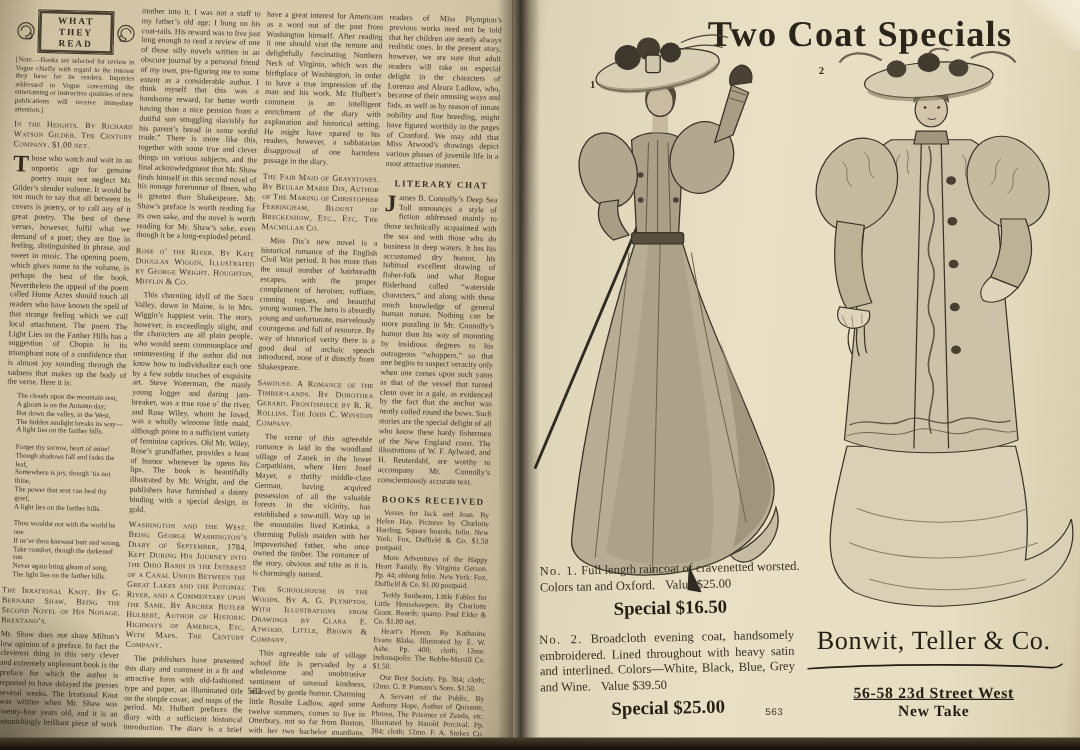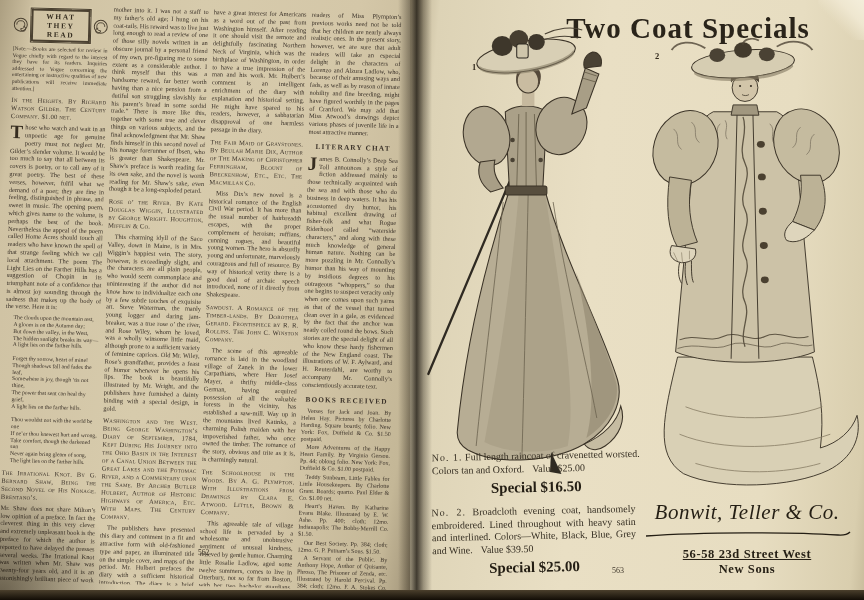--- a/index.html
+++ b/index.html
@@ -24,42 +24,42 @@
   .body-p{font-size:6.4px;line-height:7.8px;margin:0 0 2px 0;text-indent:7px;}
   .body-p.noindent{text-indent:0;}
   .rh{font-size:6.6px;line-height:8px;margin:5px 0 3px 0;font-variant:small-caps;letter-spacing:.2px;text-indent:0;}
   .note{font-size:5.6px;line-height:6.6px;margin:3px 0 4px 0;text-indent:0;}
   .poem{font-size:5.7px;line-height:6.8px;margin:4px 0 4px 8px;white-space:pre-line;text-align:left;}
   .dropcap{float:left;font-size:19px;line-height:15px;padding:1px 2px 0 0;font-weight:bold;color:#352c1f;}
   .center-h{font-size:7.2px;font-weight:bold;letter-spacing:1.2px;text-align:center;margin:7px 0 4px 0;}
   .book-entry{font-size:6px;line-height:7px;margin:0 0 1.5px 0;text-indent:6px;}
   .pageno{position:absolute;font-size:7.5px;color:#40382c;z-index:5;}
   .pn-left{left:198px;top:548px;text-align:right;}
-  .pn-right{left:202px;top:566px;font-size:8px;}
+  .pn-right{left:202px;top:566px;font-size:8px;font-family:Liberation Mono, monospace;}
   
   .masthead{display:flex;align-items:center;gap:2px;margin:2px 0 3px 0;}
   .mh-title{flex:1;border:1px solid #4a4030;box-shadow:0 0 0 1px #d7cbac,0 0 0 2px #4a4030 inset;padding:3px 1px;text-align:center;font-weight:bold;font-size:7.4px;letter-spacing:1.6px;color:#332b1e;}
   .orn{flex:0 0 auto;}
   
   .ad-title{position:absolute;left:128px;top:12px;width:300px;text-align:center;font-size:29px;font-weight:bold;letter-spacing:1px;color:#2a241a;}
   .fig-label{position:absolute;font-size:8.5px;font-weight:bold;color:#332b1e;z-index:3;}
   .fl1{left:62px;top:62px;}
   .fl2{left:245px;top:51px;}
   .fig{position:absolute;z-index:1;}
   .fig1{left:10px;top:22px;width:208px;height:452px;}
   .fig2{left:216px;top:38px;width:238px;height:470px;}
   .offer{position:absolute;left:22px;width:208px;color:#352e22;z-index:4;transform:rotate(-1.2deg);}
   .offer1{top:450px;}
   .offer2{top:505px;width:204px;}
   .offer-line{font-size:10px;line-height:12.5px;margin:0;text-align:justify;}
   .offer-lead{letter-spacing:1px;}
   .offer-value{margin-left:8px;}
   .special{font-size:15px;font-weight:bold;text-align:center;margin:4px 0 0 0;color:#241e14;}
   .logoblk{position:absolute;left:226px;top:500px;width:222px;text-align:center;color:#241e14;z-index:4;}
-  .logo-script{font-style:italic;font-size:21px;letter-spacing:.5px;white-space:nowrap;}
+  .logo-script{font-size:21px;letter-spacing:.5px;white-space:nowrap;}
   .addr1{font-weight:bold;font-size:12.5px;letter-spacing:.6px;margin-top:4px;text-decoration:underline;}
   .addr2{font-weight:bold;font-size:12.5px;letter-spacing:.6px;}
 </style>
 </head>
 <body>
 
 <div class="stage">
 
   <div class="page page-left">
     <div class="left-rot">
@@ -227,21 +227,21 @@
       <p class="offer-line"><span class="offer-lead">No. 2.</span> <span>Broadcloth evening coat, handsomely embroidered.  Lined throughout with heavy satin and interlined.  Colors—White, Black, Blue, Grey and Wine.</span><span class="offer-value">Value $39.50</span></p>
       <p class="special">Special $25.00</p>
     </div>
 
     <div class="logoblk">
       <div class="logo-script">Bonwit, Teller &amp; Co.</div>
       <svg width="210" height="8" viewBox="0 0 210 8">
           <path d="M4,5 C60,1 150,1 196,4 C202,4.5 206,3 208,1" fill="none" stroke="#241e14" stroke-width="1.4"></path>
         </svg>
       <div class="addr1">56-58 23d Street West</div>
-      <div class="addr2">New Sons</div>
+      <div class="addr2">New Take</div>
     </div>
 
     <div class="pageno pn-right">563</div>
   </div>
 
   <div class="gutter"></div>
   <div class="bottom-band"></div>
 </div>
 
 </body></html>

